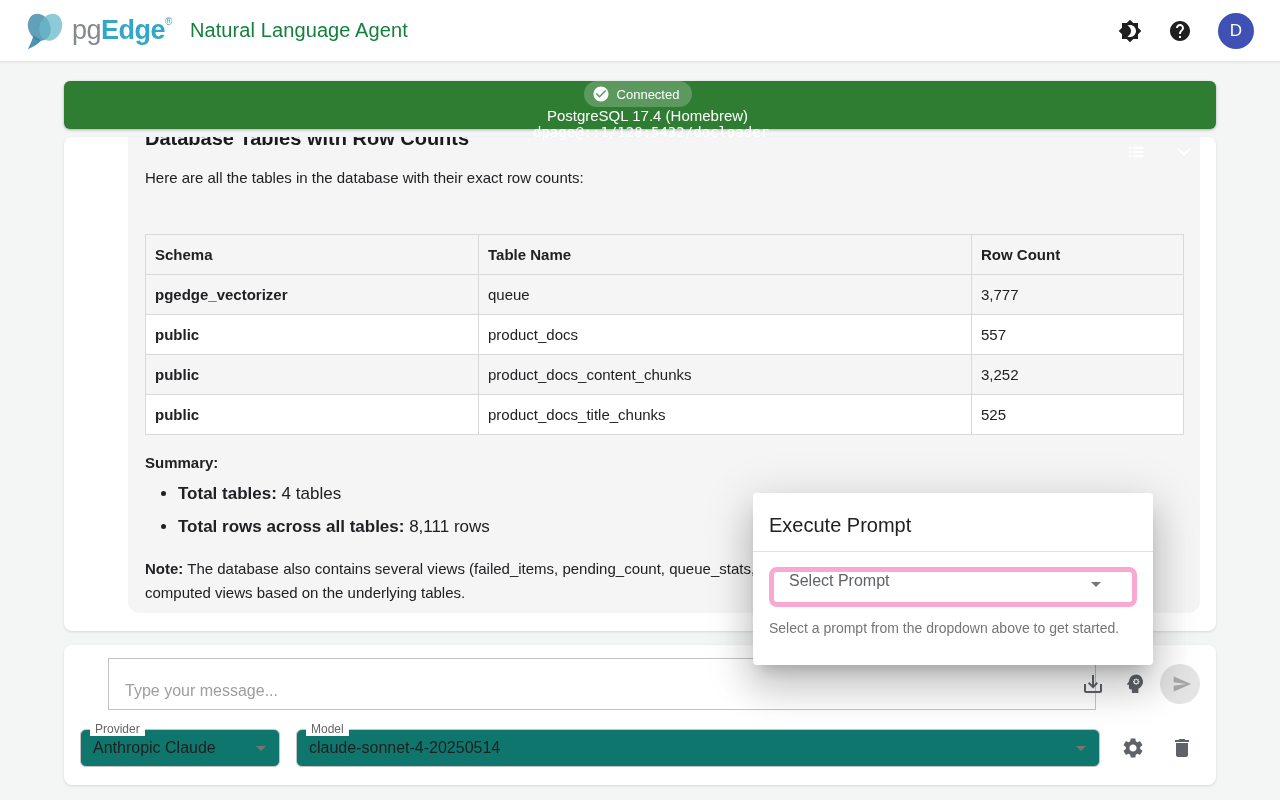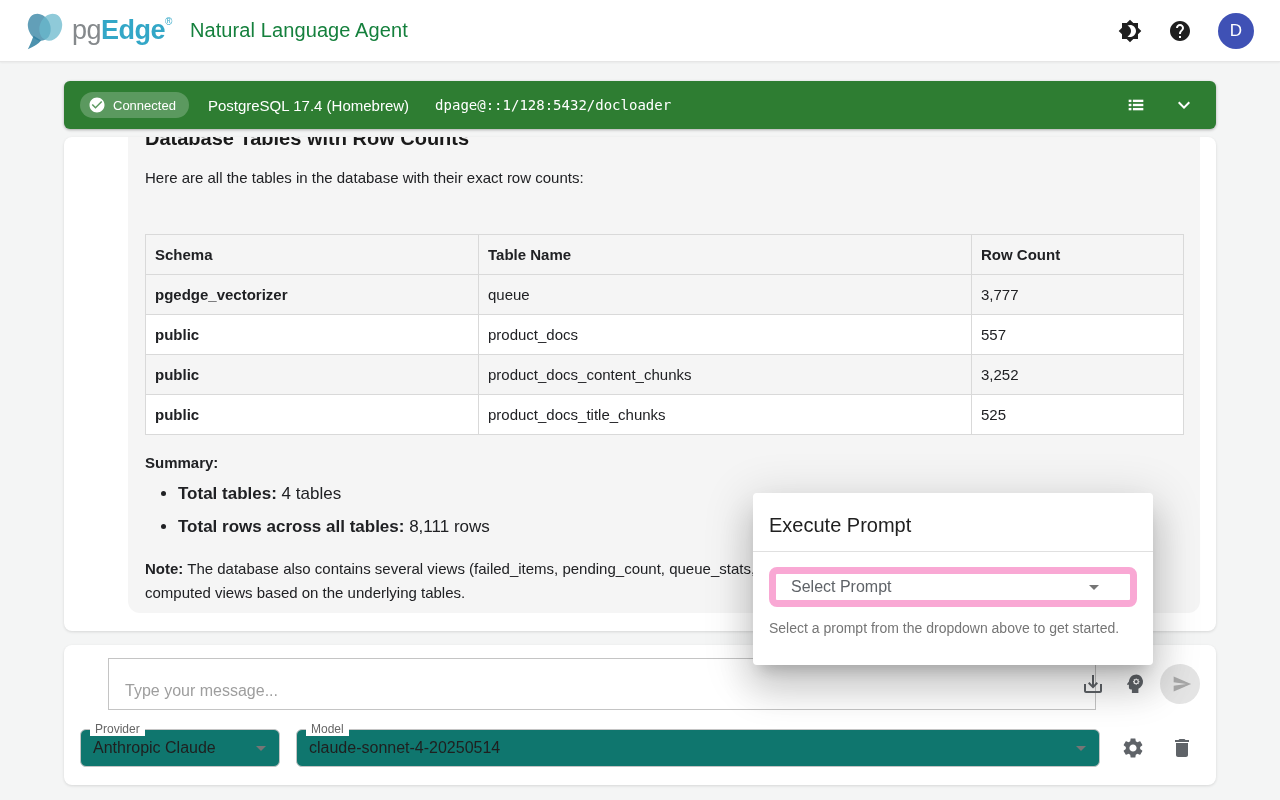--- a/index.html
+++ b/index.html
@@ -30,21 +30,21 @@
   .avatar {
     width:36px; height:36px; border-radius:50%; background:#3f51b5; color:#fff;
     display:flex; align-items:center; justify-content:center; font-size:17px; cursor:pointer;
   }
 
   
   .conn-bar {
     position:absolute; left:64px; top:81px; width:1152px; height:48px;
     background:#2e7d32; border-radius:6px; color:#fff;
     display:flex; align-items:center; padding:0 20px 0 16px;
-    box-shadow:0 1px 3px rgba(0,0,0,.3); z-index:2; cursor:pointer;
+    box-shadow:0 1px 3px rgba(0,0,0,.3); z-index:2; cursor:pointer;flex-direction:column;
   }
   .conn-chip {
     display:flex; align-items:center; gap:7px;
     background:rgba(255,255,255,.22); border-radius:14px;
     padding:4px 13px 4px 8px; font-size:13px;
   }
   .conn-server { margin-left:19px; font-size:15px; }
   .conn-string { margin-left:26px; font-family:"DejaVu Sans Mono", monospace; font-size:14px; }
   .conn-right { margin-left:auto; display:flex; align-items:center; gap:24px; }
 
@@ -74,22 +74,22 @@
 
   
   .prompt-dialog {
     position:absolute; left:753px; top:493px; width:400px; height:172px;
     background:#fff; border-radius:4px; z-index:20;
     box-shadow:0 11px 15px -7px rgba(0,0,0,.2), 0 24px 38px 3px rgba(0,0,0,.14), 0 9px 46px 8px rgba(0,0,0,.12);
   }
   .prompt-title { padding:21px 16px 14px; font-size:20px; color:#212121; }
   .prompt-divider { border-top:1px solid #e0e0e0; }
   .prompt-select {
-    margin:15px 16px 0; height:40px; border:7px solid #f9a8d4; border-radius:8px;
-    display:flex; align-items:center; padding:0 24px 0 15px;
+    margin:15px 16px 0; height:40px; border:5px solid #f9a8d4; border-radius:8px;
+    display:flex; padding:0 24px 0 15px;
     font-size:16px; color:#5f6368; cursor:pointer; background:#fff;
   }
   .prompt-select .grow { flex:1; }
   .prompt-helper { margin:13px 16px 0; font-size:14px; color:#757575; }
 
   
   .composer-card {
     position:absolute; left:64px; top:645px; width:1152px; height:140px;
     background:#fff; border-radius:8px; box-shadow:0 1px 3px rgba(0,0,0,.12); z-index:1;
   }

